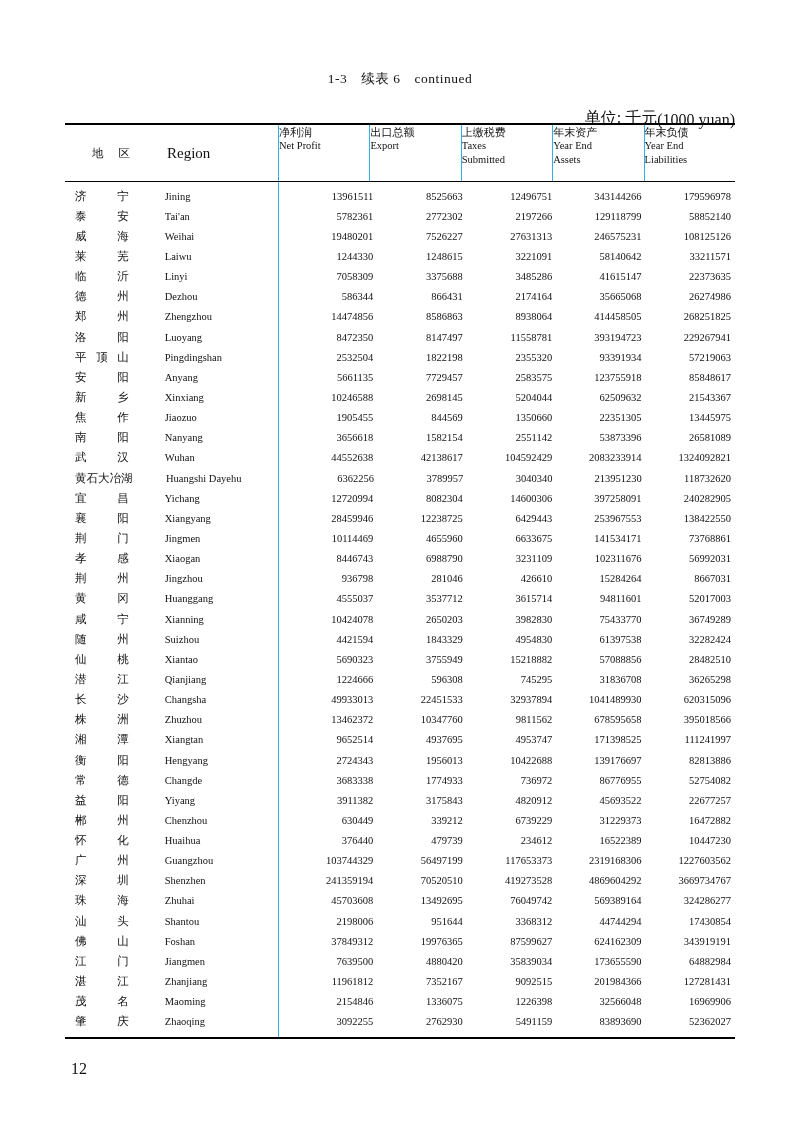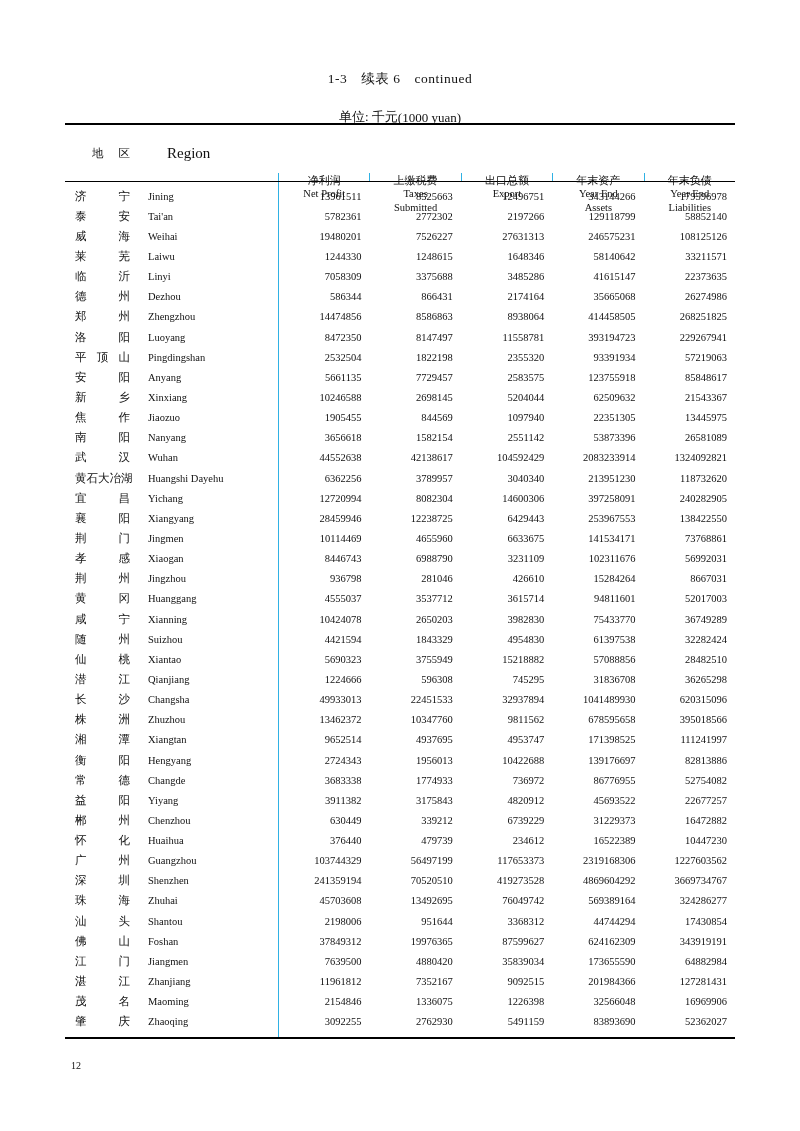--- a/index.html
+++ b/index.html
@@ -17,21 +17,21 @@
   }
   
   .doc-title{
     position:absolute;top:70px;left:0;right:0;
     text-align:center;font-size:13.5px;letter-spacing:.5px;
   }
   .doc-title span{margin:16px 7px;}
   
   .unit-row{
     position:absolute;top:108px;left:65px;width:670px;
-    font-size:13px;display:flex;justify-content:center;
+    font-size:16px;display:flex;justify-content:flex-end;
     align-items:flex-end;
   }
   
   .stat-table{
     position:absolute;top:123px;left:65px;width:670px;
     border-top:2.2px solid #000;
     border-bottom:2.2px solid #000;
     box-sizing:border-box;
   }
   .thead{
@@ -47,21 +47,21 @@
   .region-head .zh{
     width:38px;display:flex;justify-content:space-between;
     font-size:11.5px;
   }
   .region-head .en{
     margin-left:37px;font-size:15px;
   }
   .num-head{
     width:91.4px;box-sizing:border-box;
     border-left:1.3px solid var(--blue);
-    text-align:center;margin-top:48px;
+    
   }
   .num-head .zh{font-size:11px;line-height:14px;}
   .num-head .en{font-size:10.5px;line-height:13.5px;white-space:pre-line;}
   
   .tbody{
     position:relative;
     padding:4px 0 5px 0;
   }
   .tbody .col-divider{
     position:absolute;left:213px;top:0;bottom:0;width:1.3px;
@@ -69,33 +69,33 @@
   }
   .row{
     display:flex;align-items:center;height:20.15px;
   }
   .zh-cell{
     width:55px;margin-left:10px;
     display:flex;justify-content:space-between;
     font-size:11.5px;
   }
   .en-cell{
-    width:126px;margin-left:18px;
+    width:126px;margin-left:36px;
     font-size:10.5px;white-space:nowrap;
   }
   .num-cell{
     width:91.4px;box-sizing:border-box;
     text-align:right;padding-right:4px;
     font-size:10.5px;
     font-variant-numeric:lining-nums;
   }
   
   .page-number{
     position:absolute;left:71px;top:1060px;
-    font-size:10px;
+    font-size:16px;
     text-align:right;
   }
 </style>
 </head>
 <body>
 
 <div class="sheet">
 
   <div class="doc-title">
     <span>1-3</span><span>续表 6</span><span>continued</span>
@@ -113,27 +113,27 @@
             <span>地</span>
             <span>区</span>
           </span>
         <span class="en">Region</span>
       </div>
       <div class="num-head">
         <div class="zh">净利润</div>
         <div class="en">Net Profit</div>
       </div>
       <div class="num-head">
+        <div class="zh">出口总额</div>
+        <div class="en">Export</div>
+      </div>
+      <div class="num-head">
         <div class="zh">上缴税费</div>
         <div class="en">Taxes
 Submitted</div>
-      </div>
-      <div class="num-head">
-        <div class="zh">出口总额</div>
-        <div class="en">Export</div>
       </div>
       <div class="num-head">
         <div class="zh">年末资产</div>
         <div class="en">Year End
 Assets</div>
       </div>
       <div class="num-head">
         <div class="zh">年末负债</div>
         <div class="en">Year End
 Liabilities</div>
@@ -183,21 +183,21 @@
   </div>
 
   <div class="row">
     <div class="zh-cell">
             <span>莱</span>
             <span>芜</span>
           </div>
     <div class="en-cell">Laiwu</div>
     <div class="num-cell">1244330</div>
     <div class="num-cell">1248615</div>
-    <div class="num-cell">1648346</div>
+    <div class="num-cell">3221091</div>
     <div class="num-cell">58140642</div>
     <div class="num-cell">33211571</div>
   </div>
 
   <div class="row">
     <div class="zh-cell">
             <span>临</span>
             <span>沂</span>
           </div>
     <div class="en-cell">Linyi</div>
@@ -288,21 +288,21 @@
   </div>
 
   <div class="row">
     <div class="zh-cell">
             <span>焦</span>
             <span>作</span>
           </div>
     <div class="en-cell">Jiaozuo</div>
     <div class="num-cell">1905455</div>
     <div class="num-cell">844569</div>
-    <div class="num-cell">1097940</div>
+    <div class="num-cell">1350660</div>
     <div class="num-cell">22351305</div>
     <div class="num-cell">13445975</div>
   </div>
 
   <div class="row">
     <div class="zh-cell">
             <span>南</span>
             <span>阳</span>
           </div>
     <div class="en-cell">Nanyang</div>

